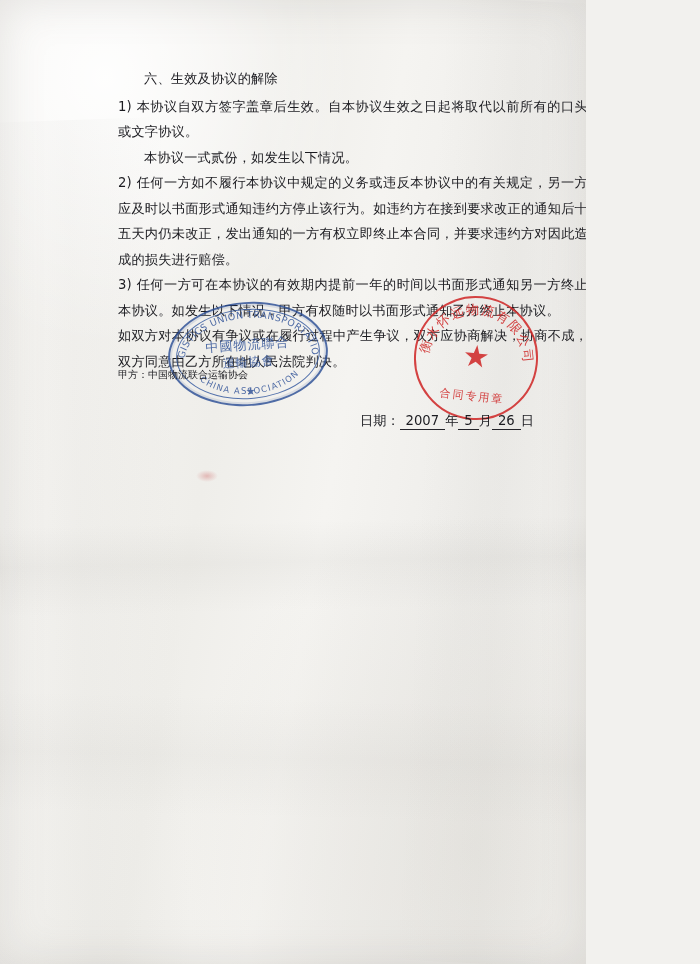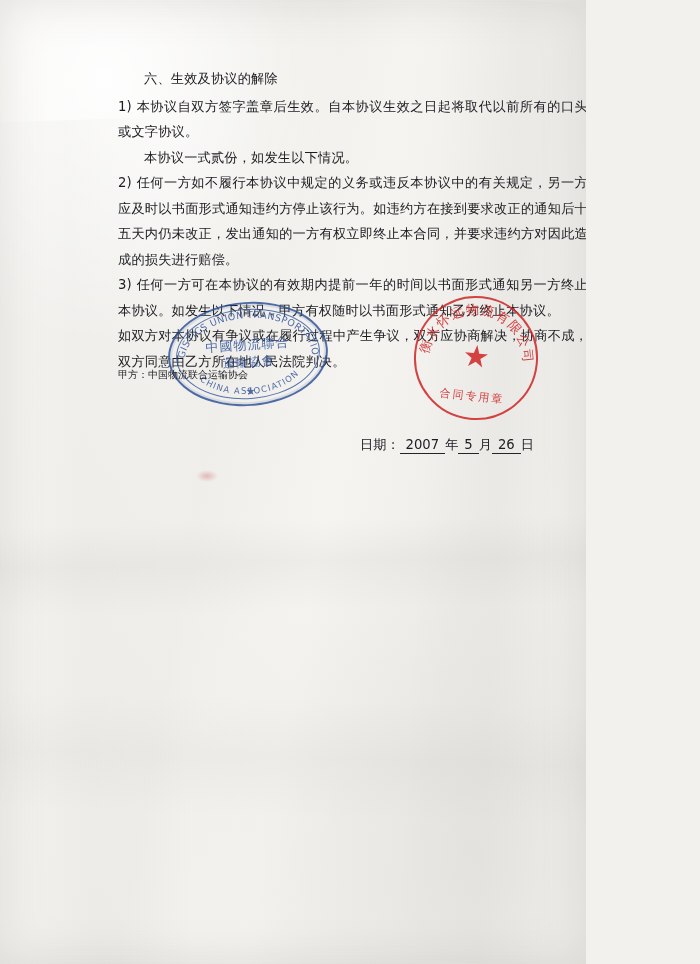--- a/index.html
+++ b/index.html
@@ -94,21 +94,20 @@
   .sign-a { width: 235px; }
   .sign-b { width: 235px; }
 
   .date-row {
     position: absolute;
     left: 360px;
     top: 412px;
     font-size: 13.2px;
     color: #1b1b20;
     white-space: nowrap;
-    margin-top: 24px;
   }
   .date-val {
     display: inline-block;
     border-bottom: 1px solid #24242a;
     padding: 0 6px 1px 6px;
   }
 
   
   .stamp-blue {
     position: absolute;

